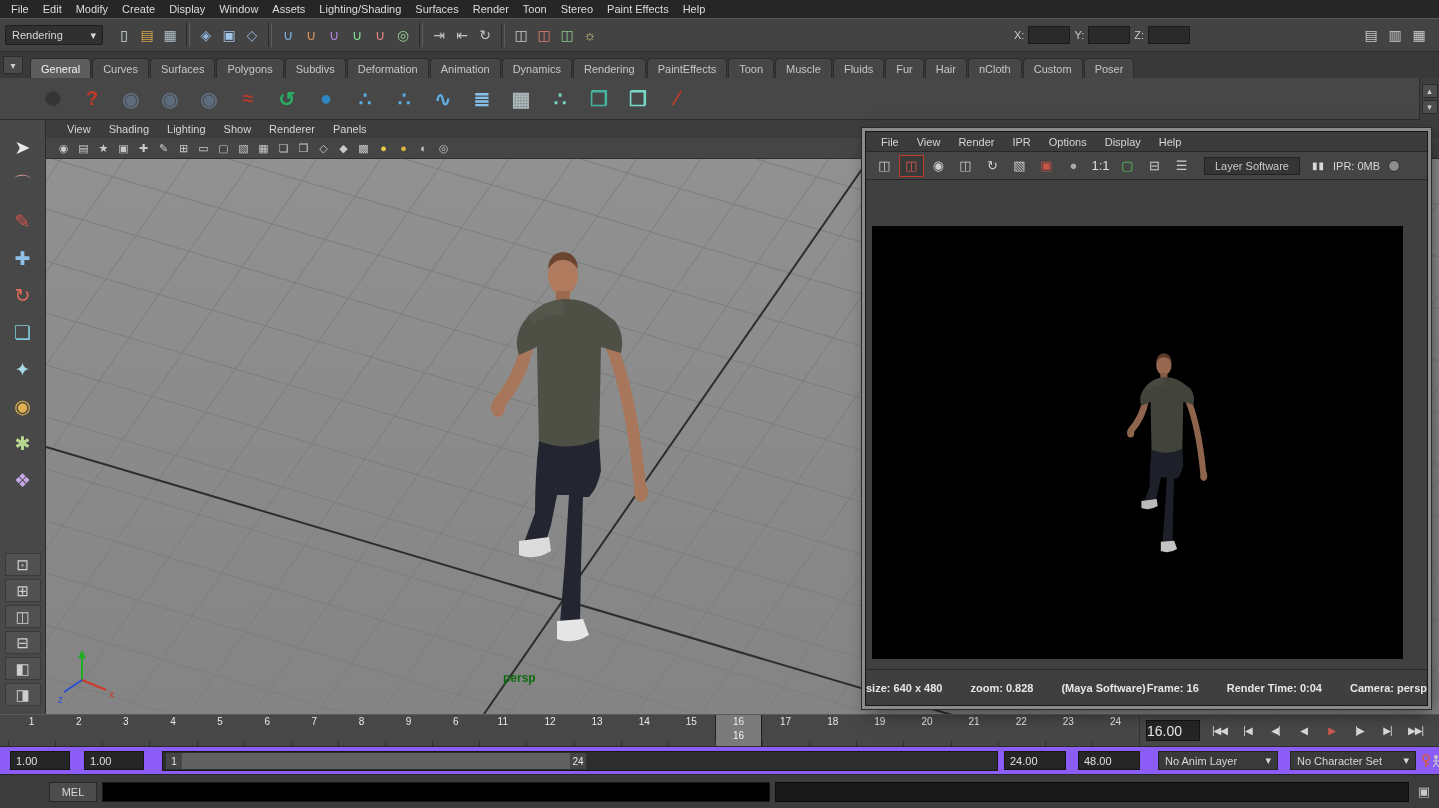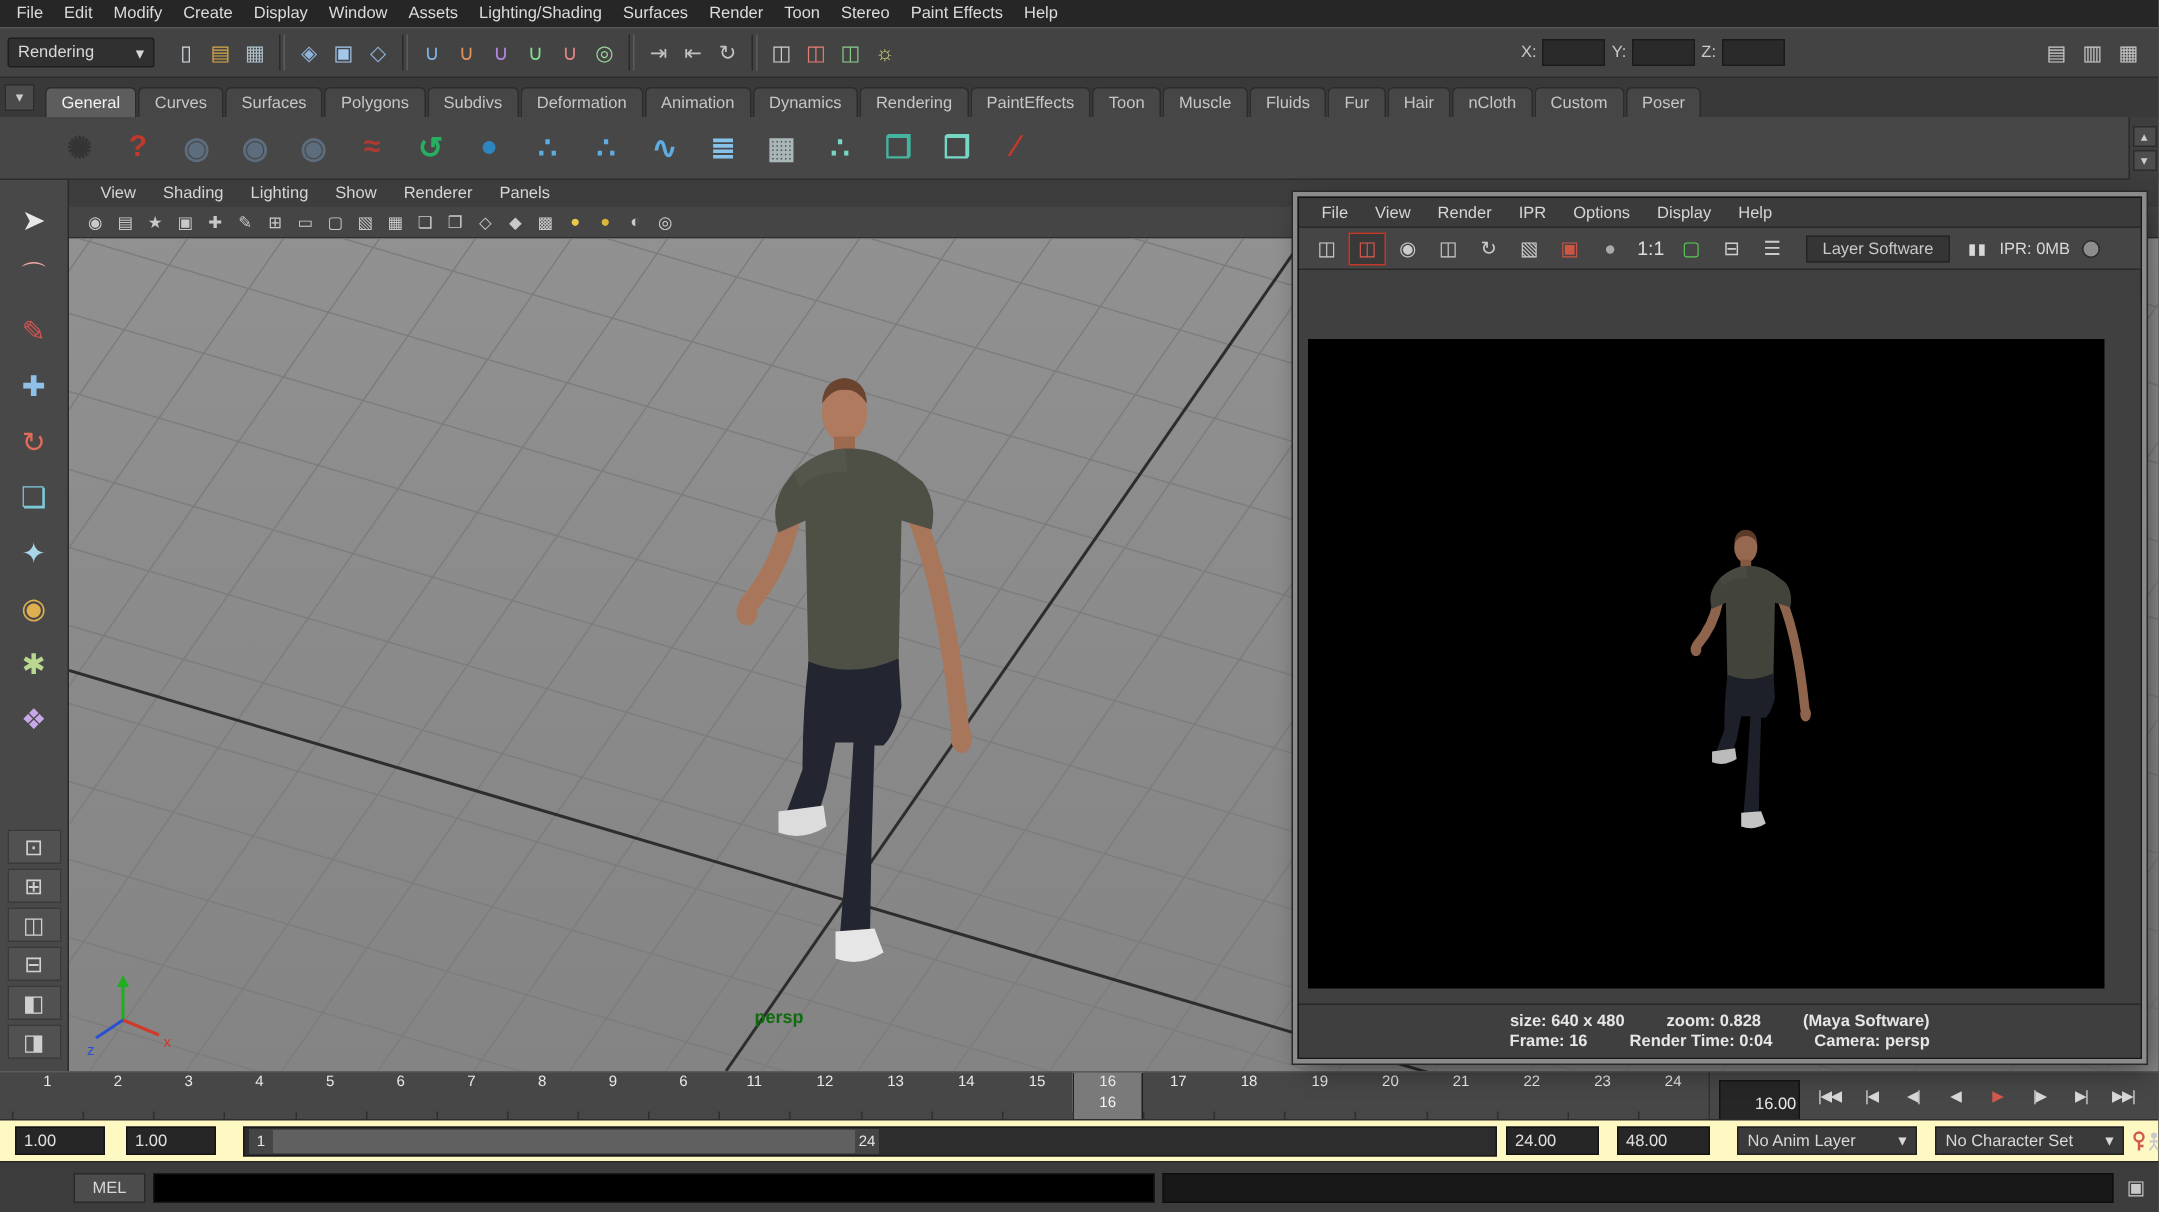--- a/index.html
+++ b/index.html
@@ -105,46 +105,46 @@
     font-size:11px; padding:2px 10px; white-space:nowrap; }
   .rv-pause { color:#d8d8d8; font-size:10px; margin-left:10px; letter-spacing:1px; }
   .rv-ipr-label { color:#d8d8d8; font-size:11px; margin:0 6px; white-space:nowrap; }
   .rv-status-dot { width:12px; height:12px; border-radius:50%; background:#8d8d8d;
     border:1px solid #2a2a2a; }
   .rv-canvas-area { position:absolute; left:0; top:70px; right:0; bottom:36px; background:#404040; }
   .rv-black { position:absolute; left:6px; top:24px; width:531px; height:433px; background:#000;
     overflow:hidden; }
   .rv-char { position:absolute; left:252px; top:110px; filter:brightness(0.85); }
   .rv-statusbar { position:absolute; left:0; right:0; bottom:0; height:36px; background:#3f3f3f;
-    border-top:1px solid #292929; display:flex; flex-direction:column; align-items:center;
+    border-top:1px solid #292929; display:flex; align-items:center;
     justify-content:center; gap:1px; }
   .rv-status-line { display:flex; gap:28px; color:#e6e6e6; font-size:11px; font-weight:bold; }
 
   
   .timeline { position:absolute; left:0; top:714px; right:0; height:32px; background:#474747;
     border-top:1px solid #5a5a5a; }
   .tl-track { position:absolute; left:8px; top:0; width:1132px; height:32px; display:flex;
     border-right:1px solid #333; }
   .tl-cell { flex:1; position:relative; }
   .tl-cell::after { content:''; position:absolute; bottom:0; left:0; width:1px; height:6px;
     background:#2f2f2f; }
   .tl-num { display:block; text-align:center; font-size:10px; color:#e8e8e8; margin-top:1px; }
   .tl-cur-label { display:none; }
   .tl-cell.current { background:#7a7a7a; box-shadow:inset 1px 0 0 #1f1f1f, inset -1px 0 0 #1f1f1f; }
   .tl-cell.current .tl-cur-label { display:block; text-align:center; font-size:10px; color:#f4f4f4;
     margin-top:3px; }
-  .tl-time-field { position:absolute; left:1146px; top:5px; width:54px; height:32px; background:#262626;
-    border:1px solid #141414; color:#e8e8e8; font-size:11px; padding:0 23px;
+  .tl-time-field { position:absolute; left:1146px; top:5px; width:54px; height:21px; background:#262626;
+    border:1px solid #141414; color:#e8e8e8; font-size:14px; padding:0 0;
     display:flex; align-items:center; }
   .tl-playback { position:absolute; left:1206px; top:3px; display:flex; gap:1px; }
   .pb-btn { width:27px; height:25px; color:#d8d8d8; font-size:10px; letter-spacing:-1px;
     display:flex; align-items:center; justify-content:center; }
 
   
-  .range-row { position:absolute; left:0; top:746px; right:0; height:28px; background:#fef9c3;
+  .range-row { position:absolute; left:0; top:746px; right:0; height:28px; background:#8b5cf6;
     border-top:1px solid #2c2c2c; }
   .rs-input { position:absolute; top:4px; height:19px; background:#262626; border:1px solid #141414;
     color:#e0e0e0; font-size:11px; padding:0 5px; display:flex; align-items:center; }
   .rs-track { position:absolute; left:162px; top:4px; width:836px; height:20px; background:#2d2d2d;
     border:1px solid #191919; }
   .rs-bar { position:absolute; left:3px; top:1px; width:420px; height:16px; background:#606060;
     display:flex; justify-content:space-between; }
   .rs-handle { min-width:16px; background:#454545; color:#e8e8e8; font-size:10px; padding:0 2px;
     display:flex; align-items:center; justify-content:center; }
   .rs-dd { position:absolute; top:4px; height:19px; background:#3a3a3a; border:1px solid #222;

